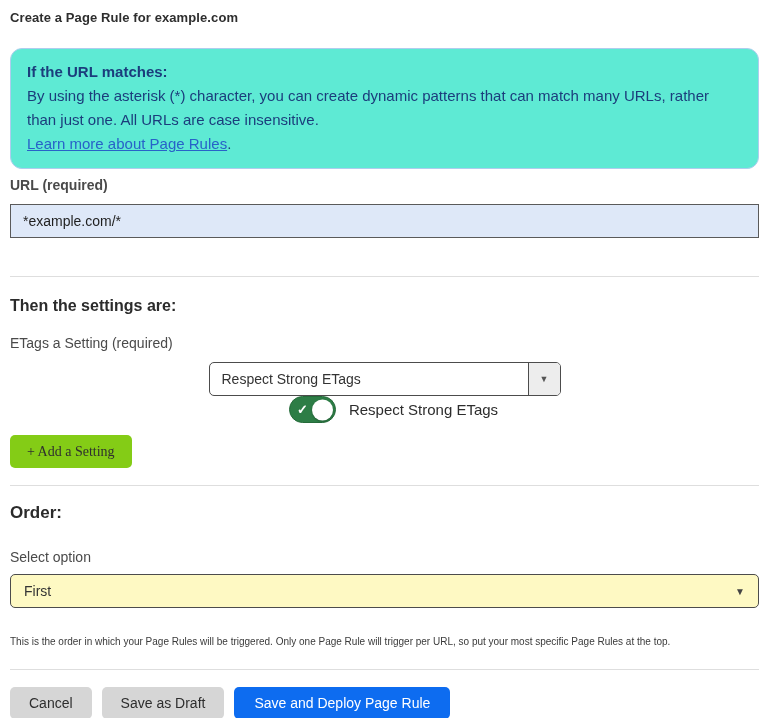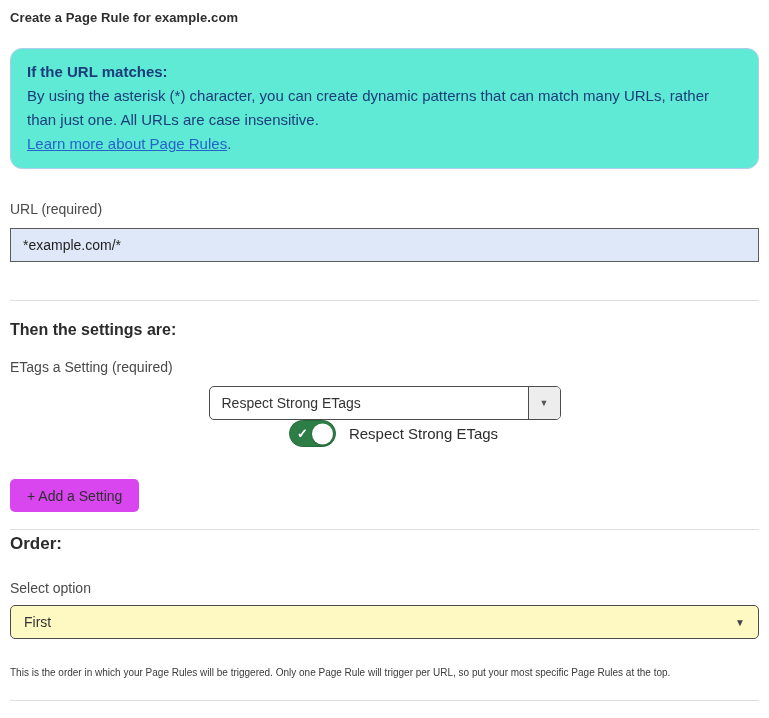--- a/index.html
+++ b/index.html
@@ -61,21 +61,21 @@
   .divider-1 { margin-top: 38px; }
   .divider-2 { margin-top: 17px; }
   .divider-3 { margin-top: 16px; }
 
   .section-heading {
     margin-top: 20px;
     font-size: 16px;
     font-weight: 700;
     color: #2b2b2b;
   }
-  .section-heading.order { margin-top: 4px; font-size: 17px; }
+  .section-heading.order { margin-top: 17px; font-size: 17px; }
 
   .pick-label { margin-top: 20px; }
 
   .setting-row {
     margin-top: 11px;
     display: flex;
     align-items: center;
     flex-direction: column;
   }
 
@@ -145,27 +145,27 @@
     background: #ffffff;
     box-shadow: 0 1px 2px rgba(0,0,0,0.25);
   }
   .toggle-label {
     margin-left: 13px;
     font-size: 15px;
     color: #2d2d2d;
   }
 
   .add-setting-btn {
-    margin-top: 32px;
+    margin-top: 12px;
     height: 33px;
     padding: 0 17px;
-    background: #d946ef;
+    background: #84cc16;
     border: none;
     border-radius: 5px;
-    font-family: Liberation Sans, sans-serif;
+    font-family: Liberation Serif, serif;
     font-size: 14px;
     color: #2f2f2f;
     cursor: pointer;
   }
 
   .order-select-label { margin-top: 26px; }
 
   .order-select {
     margin-top: 9px;
     width: 100%;
@@ -221,21 +221,21 @@
 <div class="container">
 
   <h1 class="page-title">Create a Page Rule for example.com</h1>
 
   <div class="info-box">
     <div class="info-heading">If the URL matches:</div>
     <div class="info-body">By using the asterisk (*) character, you can create dynamic patterns that can match many URLs, rather than just one. All URLs are case insensitive.</div>
     <div><a class="info-link">Learn more about Page Rules</a><span>.</span></div>
   </div>
 
-  <div class="field-label" style="margin-top:32px;">URL (required)</div>
+  <div class="field-label" style="margin-top:8px;font-weight:bold;">URL (required)</div>
   <input class="url-input" type="text" value="*example.com/*" style="">
 
   <hr class="divider divider-1">
 
   <h2 class="section-heading">Then the settings are:</h2>
 
   <div class="field-label pick-label">ETags a Setting (required)</div>
 
   <div class="setting-row">
     <div class="setting-dropdown">

